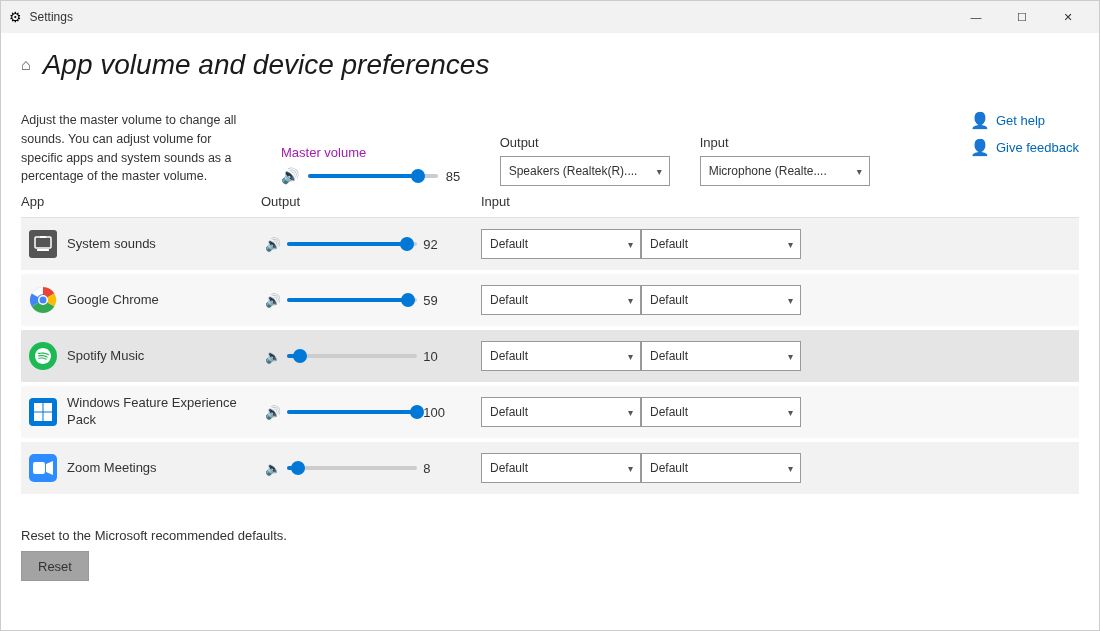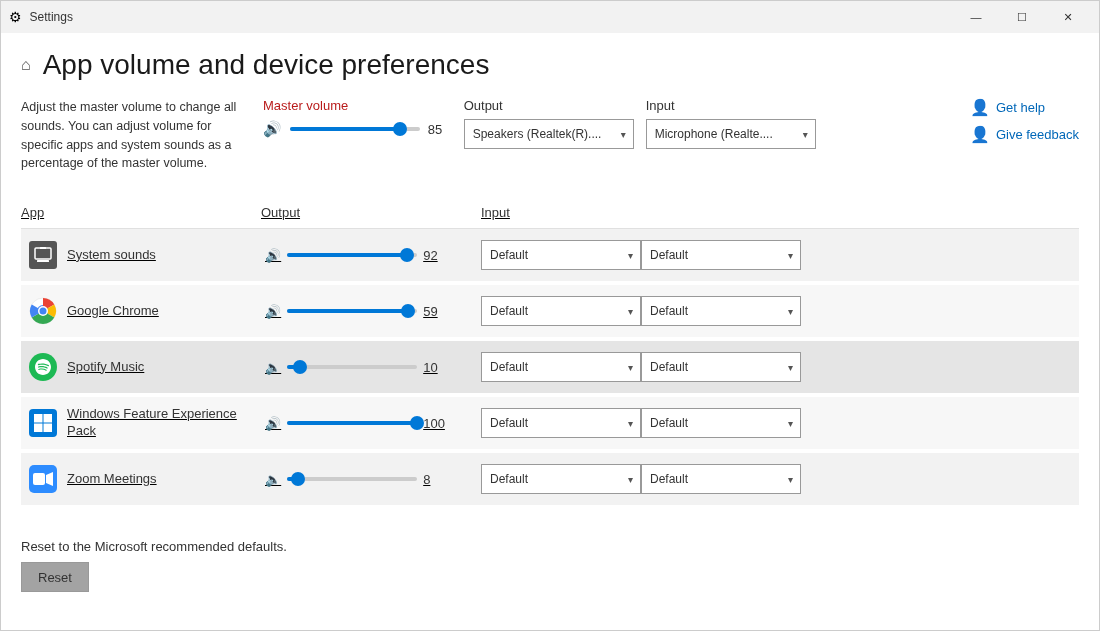--- a/index.html
+++ b/index.html
@@ -63,37 +63,38 @@
     .header-row {
       display: flex;
       align-items: center;
       gap: 12px;
       padding: 16px 0 8px 0;
     }
     .page-title {
       font-size: 28px;
       font-weight: 300;
       color: #1a1a1a;
+      font-style: italic;
     }
     .master-desc {
       width: 230px;
       font-size: 12.5px;
       color: #333;
       line-height: 1.5;
       flex-shrink: 0;
     }
     .master-volume-area {
       display: flex;
       flex-direction: column;
       gap: 6px;
       flex-shrink: 0;
     }
     .master-volume-label {
       font-size: 13px;
-      color: #b91c1c;
+      color: #a21caf;
     }
     .volume-row {
       display: flex;
       align-items: center;
       gap: 8px;
     }
     .slider-container {
       position: relative;
       width: 120px;
       height: 20px;
@@ -289,21 +290,21 @@
     </div>
   </div>
 
   <div class="content">
 
     <div class="header-row">
       <span style="font-size:16px; color:#555; cursor:pointer;">⌂</span>
       <h1 class="page-title">App volume and device preferences</h1>
     </div>
 
-    <div style="display:flex; align-items:flex-start; gap:12px; margin-top:9px;">
+    <div style="display:flex; align-items:flex-end; gap:30px; margin-top:22px;">
 
       <p class="master-desc">Adjust the master volume to change all sounds. You can adjust volume for specific apps and system sounds as a percentage of the master volume.</p>
 
       <div class="master-volume-area">
         <span class="master-volume-label">Master volume</span>
         <div class="volume-row">
           <span style="font-size:15px; color:#555;">🔊</span>
           <div class="slider-container app-slider">
             <div class="slider-track">
               <div class="slider-fill" style="width:85%;"></div>
@@ -339,21 +340,21 @@
           <span style="font-size:16px;">👤</span>
           <span>Get help</span>
         </a>
         <a class="help-link">
           <span style="font-size:16px;">👤</span>
           <span>Give feedback</span>
         </a>
       </div>
     </div>
 
-    <div style="margin-top:24px;text-decoration:underline;">
+    <div style="">
 
       <div class="table-header">
         <span class="col-header">App</span>
         <span class="col-header">Output</span>
         <span class="col-header">Input</span>
       </div>
 
       <div id="app-rows">
           <div class="app-row" style="background: rgb(242, 242, 242);">
     <div class="app-name-cell">

